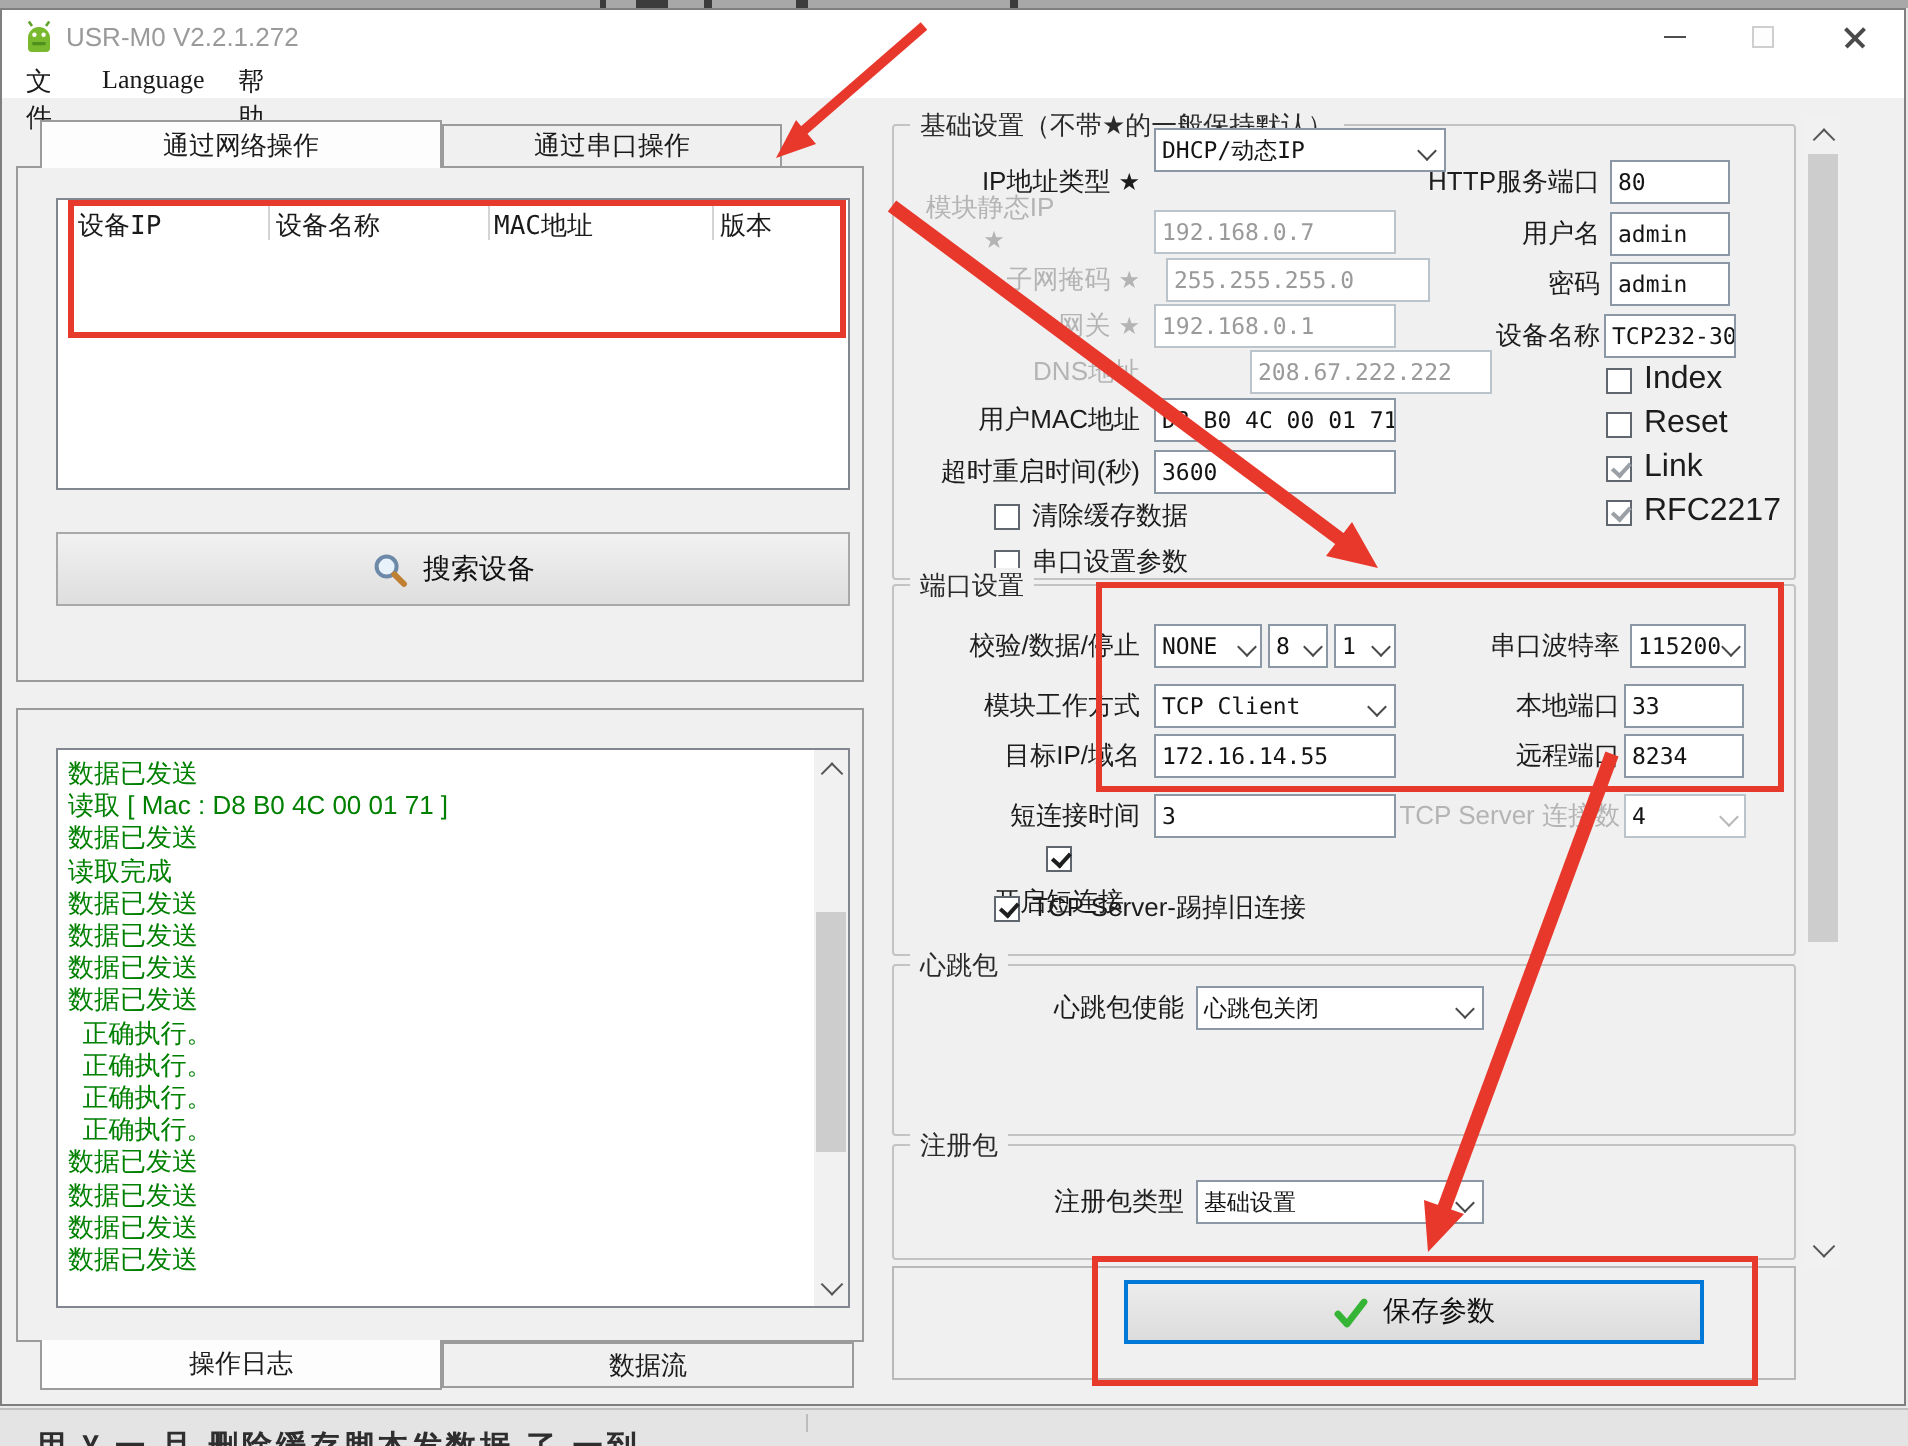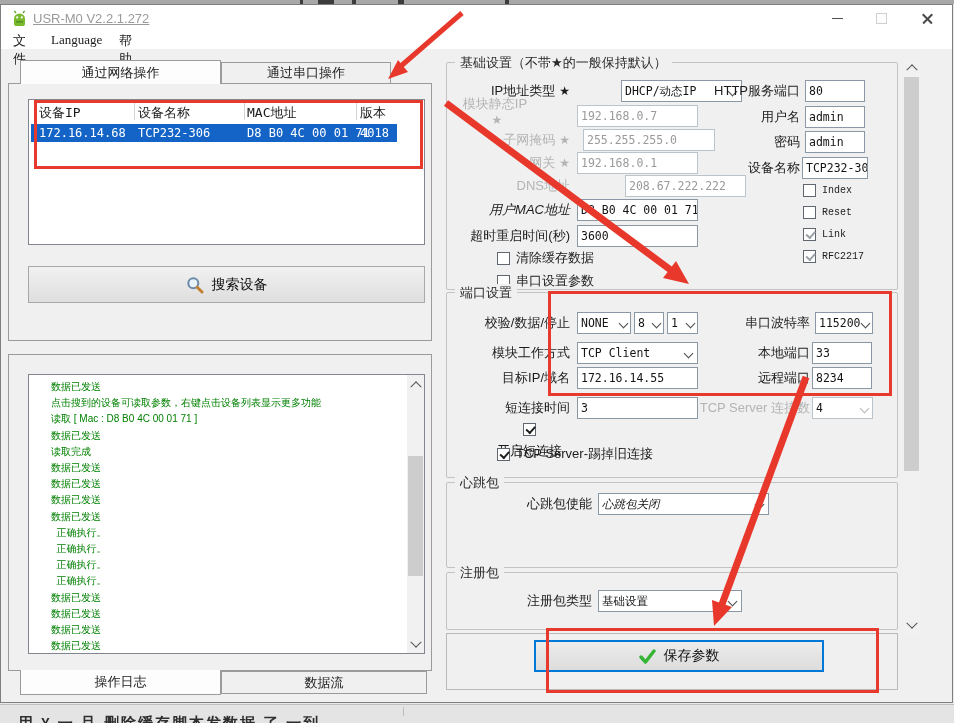--- a/index.html
+++ b/index.html
@@ -15,21 +15,21 @@
   .bottom-strip{position:absolute;left:0;top:704px;width:954px;height:19px;background:#e4e4e4;border-top:1px solid #c0c0c0;}
   .bottom-strip .divline{position:absolute;left:403px;top:2px;width:1px;height:9px;background:#bdbdbd;}
   .bgfrag{position:absolute;left:18px;top:714px;width:930px;height:9px;overflow:hidden;
     font-size:15px;font-weight:bold;color:#2e2e2e;letter-spacing:2px;white-space:nowrap;}
   .bg-edge{position:absolute;left:948px;top:390px;width:1px;height:313px;background:#bcbcbc;}
 
   
   .app-window{position:absolute;left:0;top:4px;width:953px;height:699px;background:#f0f0f0;
     border:1px solid #7f7f7f;box-sizing:border-box;}
   .title-area{position:absolute;left:0;top:0;width:951px;height:44px;background:#ffffff;}
-  .app-title{position:absolute;left:32px;top:6px;font-size:13px;color:#9a9a9a;text-decoration:underline;}
+  .app-title{position:absolute;left:32px;top:6px;font-size:13px;color:#9a9a9a;}
   .app-icon{position:absolute;left:10px;top:5px;width:17px;height:17px;}
   .wc{position:absolute;top:0;width:45px;height:27px;display:flex;align-items:center;justify-content:center;}
   .wc-min-glyph{width:11px;height:1px;background:#4f4f4f;}
   .wc-max-glyph{width:9px;height:9px;border:1px solid #cfcfcf;background:#fdfdfd;}
   .wc-close-glyph{position:relative;width:13px;height:13px;}
   .wc-close-glyph i{position:absolute;left:0;top:6px;width:13px;height:1.5px;background:#4a4a4a;display:block;}
   .wc-close-glyph i:first-child{transform:rotate(45deg);}
   .wc-close-glyph i:last-child{transform:rotate(-45deg);}
   .menubar{position:absolute;left:0;top:26px;height:18px;font-size:13px;color:#1a1a1a;}
   .menu-item{position:absolute;top:1px;}
@@ -48,21 +48,21 @@
   .lv-cell{position:absolute;top:2px;white-space:nowrap;}
 
   
   .btn{position:absolute;box-sizing:border-box;border:1px solid #a8a8a8;
     background:linear-gradient(#f1f1f1,#dedede);display:flex;align-items:center;justify-content:center;
     font-size:14px;color:#111;gap:8px;}
   .save-btn{border:2px solid #0078d7;background:linear-gradient(#ececec,#dcdcdc);}
 
   
   .logbox{position:absolute;background:#fff;border:1px solid #82878f;box-sizing:border-box;overflow:hidden;}
-  .log-line{white-space:pre;font-size:10px;line-height:16.2px;color:#008000;padding-left:22px;}
+  .log-line{white-space:pre;font-size:13px;line-height:16.2px;color:#008000;padding-left:5px;}
 
   
   .vscroll{position:absolute;background:#f1f1f1;}
   .sb-btn{position:absolute;left:0;width:17px;height:17px;background:#f1f1f1;display:flex;align-items:center;justify-content:center;}
   .sb-thumb{position:absolute;left:1px;width:15px;background:#cdcdcd;}
   .chev-up,.chev-dn{width:7px;height:7px;border-right:1.6px solid #555;border-bottom:1.6px solid #555;}
   .chev-up{transform:rotate(-135deg) translate(-2px,-2px);}
   .chev-dn{transform:rotate(45deg) translate(-2px,-2px);}
 
   
@@ -78,21 +78,21 @@
   .inp.dim{color:#9a9a9a;border-color:#bcc4cb;}
   .combo .chev{position:absolute;right:5px;top:7px;width:6px;height:6px;
     border-right:1.6px solid #4a4a4a;border-bottom:1.6px solid #4a4a4a;transform:rotate(45deg);}
   .combo.dim .chev{border-color:#b8b8b8;}
   .cbrow{position:absolute;display:flex;align-items:center;gap:6px;height:14px;}
   .cbx{width:13px;height:13px;box-sizing:border-box;border:1px solid #5f666d;background:#fff;position:relative;flex:none;}
   .cbx.checked::after{content:"";position:absolute;left:1.5px;top:2px;width:7px;height:3.5px;
     border-left:2px solid #1f1f1f;border-bottom:2px solid #1f1f1f;transform:rotate(-48deg);}
   .cbx.checked.gray::after{border-color:#9aa0a6;}
   .cblbl{font-size:13px;color:#1c1c1c;white-space:nowrap;}
-  .cblbl.latin{font-family:Liberation Mono, monospace;font-size:10px;}
+  .cblbl.latin{font-family:Liberation Sans, sans-serif;font-size:16px;}
 
   .save-panel{position:absolute;border:1px solid #b9b9b9;background:#f0f0f0;box-sizing:border-box;}
 
   
   .anno-rect{position:absolute;border:3px solid #e83a2c;z-index:50;pointer-events:none;}
   .anno-svg{position:absolute;left:0;top:0;z-index:60;pointer-events:none;}
 </style>
 </head>
 <body>
 
@@ -152,40 +152,33 @@
 <div class="tab-panel" style="left:8px;top:83px;width:424px;height:258px;"></div>
 
 <div class="listbox" style="left:28px;top:99px;width:397px;height:146px;">
   <span class="lv-head" style="left:10px;top:4px;">设备IP</span>
   <span class="lv-head" style="left:109px;top:4px;">设备名称</span>
   <span class="lv-head" style="left:218px;top:4px;">MAC地址</span>
   <span class="lv-head" style="left:331px;top:4px;">版本</span>
   <span class="lv-sep" style="left:105px;"></span>
   <span class="lv-sep" style="left:215px;"></span>
   <span class="lv-sep" style="left:327px;"></span>
-  <div class="lv-row" style="left:2px;top:24px;width:366px;height:18px;">
-    <span class="lv-cell" style="left:8px;">172.16.14.68</span>
-    <span class="lv-cell" style="left:107px;">TCP232-306</span>
-    <span class="lv-cell" style="left:216px;">D8 B0 4C 00 01 71</span>
-    <span class="lv-cell" style="left:329px;">4018</span>
-  </div>
 </div>
 
 <div class="btn" style="left:28px;top:266px;width:397px;height:37px;">
   <svg width="18" height="18" viewBox="0 0 18 18">
     <circle cx="7.3" cy="7.3" r="5" fill="#e8f2fb" stroke="#6d89a8" stroke-width="2"></circle>
     <line x1="11.2" y1="11.2" x2="16" y2="16" stroke="#c08034" stroke-width="3" stroke-linecap="round"></line>
   </svg>
   <span>搜索设备</span>
 </div>
 
 <div class="tab-panel" style="left:8px;top:354px;width:424px;height:317px;"></div>
 <div class="logbox" style="left:28px;top:374px;width:397px;height:280px;padding-top:4px;">
   <div class="log-line">数据已发送</div>
-  <div class="log-line">点击搜到的设备可读取参数，右键点击设备列表显示更多功能</div>
   <div class="log-line">读取 [ Mac : D8 B0 4C 00 01 71 ]</div>
   <div class="log-line">数据已发送</div>
   <div class="log-line">读取完成</div>
   <div class="log-line">数据已发送</div>
   <div class="log-line">数据已发送</div>
   <div class="log-line">数据已发送</div>
   <div class="log-line">数据已发送</div>
   <div class="log-line">  正确执行。</div>
   <div class="log-line">  正确执行。</div>
   <div class="log-line">  正确执行。</div>
@@ -212,21 +205,21 @@
 </div>
 
 <div class="grp" style="left:446px;top:62px;width:452px;height:228px;">
   <span class="grp-title">基础设置（不带★的一般保持默认）</span>
 </div>
 
 <div class="lblrow" style="left:420px;top:80px;width:150px;">
   <span>IP地址类型</span>
     <span class="star">★</span>
 </div>
-<div class="inp combo" style="left:577px;top:80px;width:121px;margin-left:44px;">
+<div class="inp combo" style="left:577px;top:64px;width:146px;">
   <span>DHCP/动态IP</span><span class="chev"></span>
 </div>
 <div class="lblrow dim" style="left:420px;top:105px;width:150px;flex-direction:column;">
   <span>模块静态IP</span>
     <span class="star">★</span>
 </div>
 <div class="inp dim" style="left:577px;top:105px;width:121px;">192.168.0.7</div>
 <div class="lblrow dim" style="left:420px;top:129px;width:150px;">
   <span>子网掩码</span>
     <span class="star">★</span>
@@ -234,21 +227,21 @@
 <div class="inp dim" style="left:583px;top:129px;width:132px;">255.255.255.0</div>
 <div class="lblrow dim" style="left:420px;top:152px;width:150px;">
   <span>网关</span>
     <span class="star">★</span>
 </div>
 <div class="inp dim" style="left:577px;top:152px;width:121px;">192.168.0.1</div>
 <div class="lblrow dim" style="left:420px;top:175px;width:150px;">
   <span>DNS地址</span>
 </div>
 <div class="inp dim" style="left:577px;top:175px;width:121px;margin-left:48px;">208.67.222.222</div>
-<div class="lblrow" style="left:420px;top:199px;width:150px;font-style:italic;">
+<div class="lblrow" style="left:420px;top:199px;width:150px;">
   <span>用户MAC地址</span>
 </div>
 <div class="inp" style="left:577px;top:199px;width:121px;">D8 B0 4C 00 01 71</div>
 <div class="lblrow" style="left:420px;top:225px;width:150px;">
   <span>超时重启时间(秒)</span>
 </div>
 <div class="inp" style="left:577px;top:225px;width:121px;">3600</div>
 
 <div class="cbrow" style="left:497px;top:251px;">
   <span class="cbx"></span>
@@ -355,36 +348,36 @@
   <span class="cbx checked"></span>
   <span class="cblbl">TCP Server-踢掉旧连接</span>
 </div>
 
 <div class="grp" style="left:446px;top:482px;width:452px;height:86px;">
   <span class="grp-title">心跳包</span>
 </div>
 <div class="lblrow" style="left:455px;top:493px;width:137px;">
   <span>心跳包使能</span>
 </div>
-<div class="inp combo" style="left:598px;top:493px;width:171px;font-style:italic;">
+<div class="inp combo" style="left:598px;top:493px;width:144px;">
   <span>心跳包关闭</span><span class="chev"></span>
 </div>
 
 <div class="grp" style="left:446px;top:572px;width:452px;height:58px;">
   <span class="grp-title">注册包</span>
 </div>
 <div class="lblrow" style="left:455px;top:590px;width:137px;">
   <span>注册包类型</span>
 </div>
 <div class="inp combo" style="left:598px;top:590px;width:144px;">
   <span>基础设置</span><span class="chev"></span>
 </div>
 
 <div class="save-panel" style="left:446px;top:633px;width:452px;height:57px;"></div>
-<div class="btn save-btn" style="left:534px;top:640px;width:290px;height:32px;">
+<div class="btn save-btn" style="left:562px;top:640px;width:290px;height:32px;">
   <svg width="17" height="15" viewBox="0 0 17 15">
     <path d="M2 8 L6.5 13 L15 2" fill="none" stroke="#35b435" stroke-width="3.4" stroke-linecap="round" stroke-linejoin="round"></path>
   </svg>
   <span>保存参数</span>
 </div>
 
 <div class="vscroll" style="left:903px;top:58px;width:17px;height:576px;">
   <div class="sb-btn" style="top:0;">
       <span class="chev-up"></span>
     </div>

